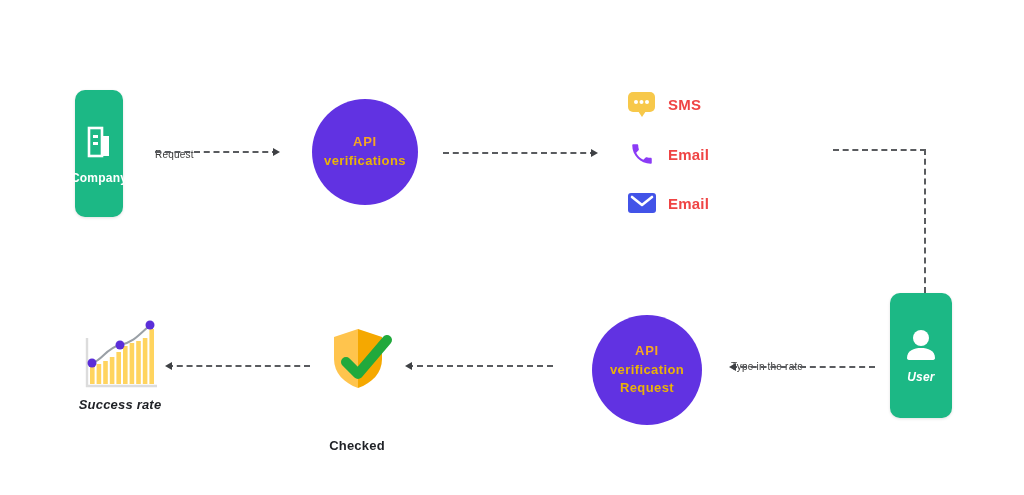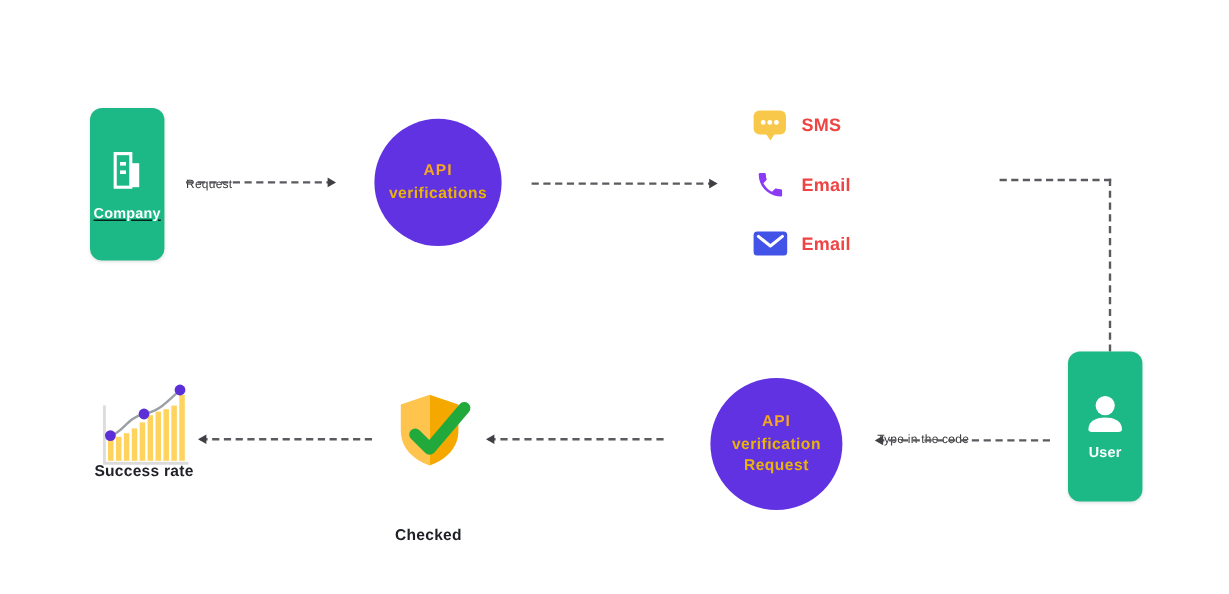--- a/index.html
+++ b/index.html
@@ -105,21 +105,21 @@
     color: #1f2126;
     text-align: center;
     letter-spacing: 0.2px;
   }
 </style>
 </head>
 <body>
 
 <div class="canvas">
 
-  <div class="abs entity-card" style="left:75px; top:90px; width:62px; height:127px;text-decoration:underline;">
+  <div class="abs entity-card" style="left:75px; top:90px; width:48px; height:127px;">
     <span style="display:block; width:34px; height:40px;">
       <svg width="34" height="40" viewBox="0 0 34 40">
         <rect x="7" y="6" width="13" height="28" fill="none" stroke="#ffffff" stroke-width="2.6"></rect>
         <rect x="11" y="13" width="5" height="3" fill="#ffffff"></rect>
         <rect x="11" y="20" width="5" height="3" fill="#ffffff"></rect>
         <rect x="20" y="14" width="7" height="20" fill="#ffffff"></rect>
       </svg>
     </span>
     <span class="entity-label">Company</span>
   </div>
@@ -156,31 +156,31 @@
     <svg width="30" height="22" viewBox="0 0 30 22">
       <rect x="1" y="1" width="28" height="20" rx="3" fill="#4253e8"></rect>
       <path d="M5 5 L15 13 L25 5" fill="none" stroke="#ffffff" stroke-width="2.6" stroke-linecap="round" stroke-linejoin="round"></path>
     </svg>
   </div>
   <div class="abs channel-label" style="left:668px; top:195px;text-align:center;">Email</div>
 
   <div class="abs dash-h" style="left:833px; top:149px; width:93px;"></div>
   <div class="abs dash-v" style="left:924px; top:149px; height:144px;"></div>
 
-  <div class="abs entity-card" style="left:890px; top:293px; width:62px; height:125px;">
+  <div class="abs entity-card" style="left:890px; top:293px; width:62px; height:125px;font-style:italic;">
     <span style="display:block; width:36px; height:34px;">
       <svg width="36" height="34" viewBox="0 0 36 34">
         <circle cx="18" cy="11" r="8" fill="#ffffff"></circle>
         <path d="M4 31 C4 23.5 11 21 18 21 C25 21 32 23.5 32 31 Q32 33 29 33 L7 33 Q4 33 4 31 Z" fill="#ffffff"></path>
       </svg>
     </span>
     <span class="entity-label">User</span>
   </div>
 
-  <div class="abs arrow-label" style="left:731px; top:348px; width:144px;">Type in the code</div>
+  <div class="abs arrow-label" style="left:731px; top:348px; width:144px;">Type in the rate</div>
   <div class="abs dash-h head-left" style="left:731px; top:366px; width:144px;"></div>
 
   <div class="abs api-circle" style="left:592px; top:315px; width:110px; height:110px;">
     <span class="api-word">API</span>
     <span class="api-sub">verification</span>
     <span class="api-sub">Request</span>
   </div>
 
   <div class="abs dash-h head-left" style="left:407px; top:365px; width:146px;"></div>
 
@@ -207,15 +207,15 @@
       <rect x="49.6" y="29" width="4.6" height="41" fill="#ffd45e"></rect>
       <rect x="56.2" y="27" width="4.6" height="43" fill="#ffd45e"></rect>
       <rect x="62.8" y="24" width="4.6" height="46" fill="#ffd45e"></rect>
       <rect x="69.4" y="15" width="4.6" height="55" fill="#ffd45e"></rect>
       <path d="M12 49 C 22 47 26 34 40 31 C 52 28.5 56 24 70 11" fill="none" stroke="#9aa0a6" stroke-width="2"></path>
       <circle cx="12" cy="49" r="4.5" fill="#5b2ed8"></circle>
       <circle cx="40" cy="31" r="4.5" fill="#5b2ed8"></circle>
       <circle cx="70" cy="11" r="4.5" fill="#5b2ed8"></circle>
     </svg>
   </div>
-  <div class="abs caption-label" style="left:68px; top:385px; width:104px;">Success rate</div>
+  <div class="abs caption-label" style="left:68px; top:397px; width:104px;font-style:italic;">Success rate</div>
 
 </div>
 
 </body></html>

